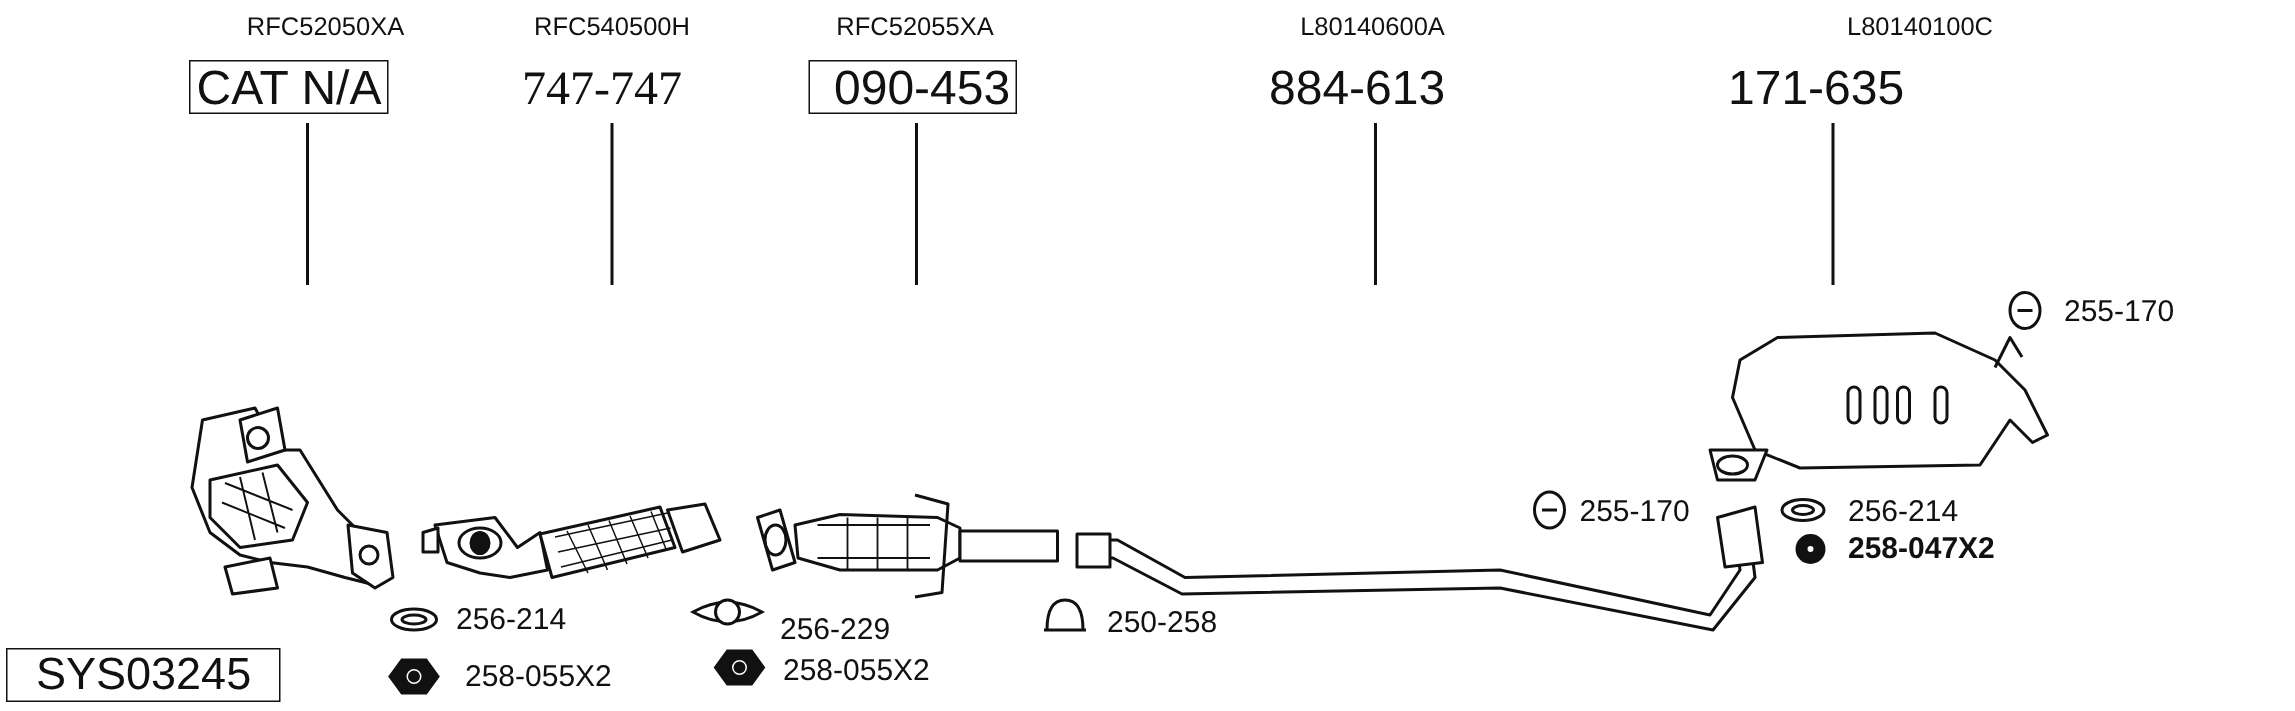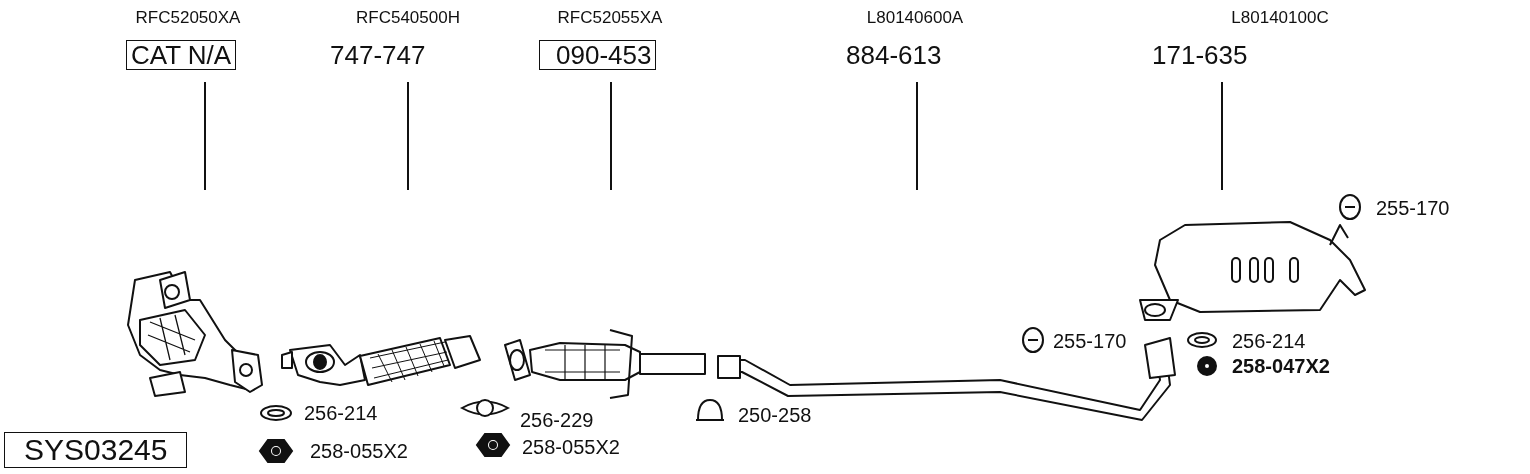--- a/index.html
+++ b/index.html
@@ -1,34 +1,34 @@
 <!DOCTYPE html>
 <html><head>
 <meta charset="utf-8">
 <style>
   html,body{margin:0;padding:0;background:#fff;}
   body{width:1530px;height:474px;position:relative;overflow:hidden;font-family:"Liberation Sans",sans-serif;color:#111;}
   .abs{position:absolute;}
   .oem{font-size:17px;text-align:center;width:200px;}
-  .main{font-size:26px;text-align:center;line-height:1;}
+  .main{font-size:32px;text-align:center;line-height:1;}
   .boxed{border:1.5px solid #111;padding:1px 4px;}
   .lead{width:2px;background:#111;}
   .acc{font-size:20px;}
   svg{position:absolute;left:0;top:0;}
   .sys{font-size:30px;border:1.5px solid #111;padding:0 19px;line-height:34px;}
 </style>
 </head>
 <body>
 
-<div class="abs oem" style="left:88px;top:8px;">RFC52050XA</div>
+<div class="abs oem" style="left:117px;top:8px;">RFC52050XA</div>
 <div class="abs main boxed" style="left:126px;top:40px;">CAT N/A</div>
 <div class="abs lead" style="left:204px;top:82px;height:108px;"></div>
 
 <div class="abs oem" style="left:308px;top:8px;">RFC540500H</div>
-<div class="abs main" style="left:330px;top:42px;">747-747</div>
+<div class="abs main" style="left:348px;top:42px;font-family:Liberation Serif, serif;">747-747</div>
 <div class="abs lead" style="left:407px;top:82px;height:108px;"></div>
 
 <div class="abs oem" style="left:510px;top:8px;">RFC52055XA</div>
 <div class="abs main boxed" style="left:539px;top:40px;padding-left:16px;">090-453</div>
 <div class="abs lead" style="left:610px;top:82px;height:108px;"></div>
 
 <div class="abs oem" style="left:815px;top:8px;">L80140600A</div>
 <div class="abs main" style="left:846px;top:42px;">884-613</div>
 <div class="abs lead" style="left:916px;top:82px;height:108px;"></div>
 

